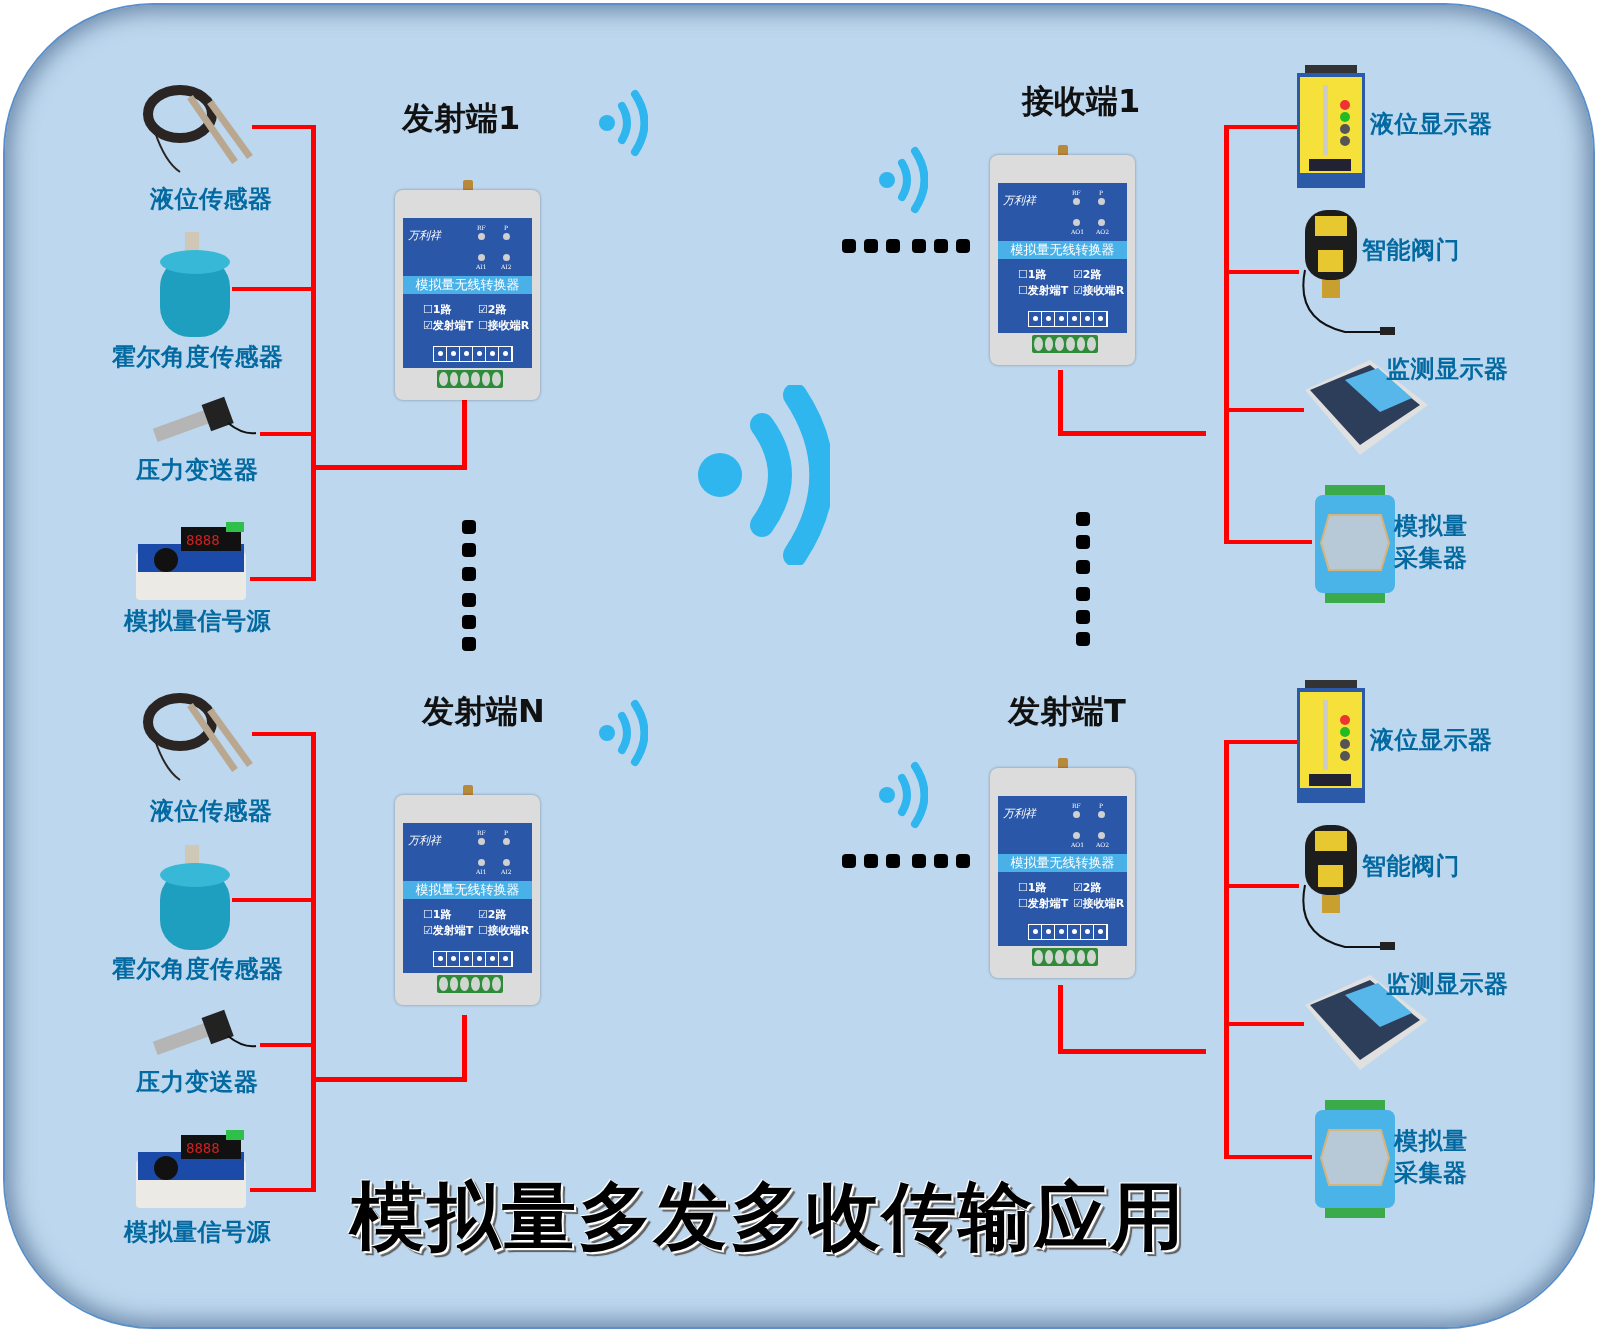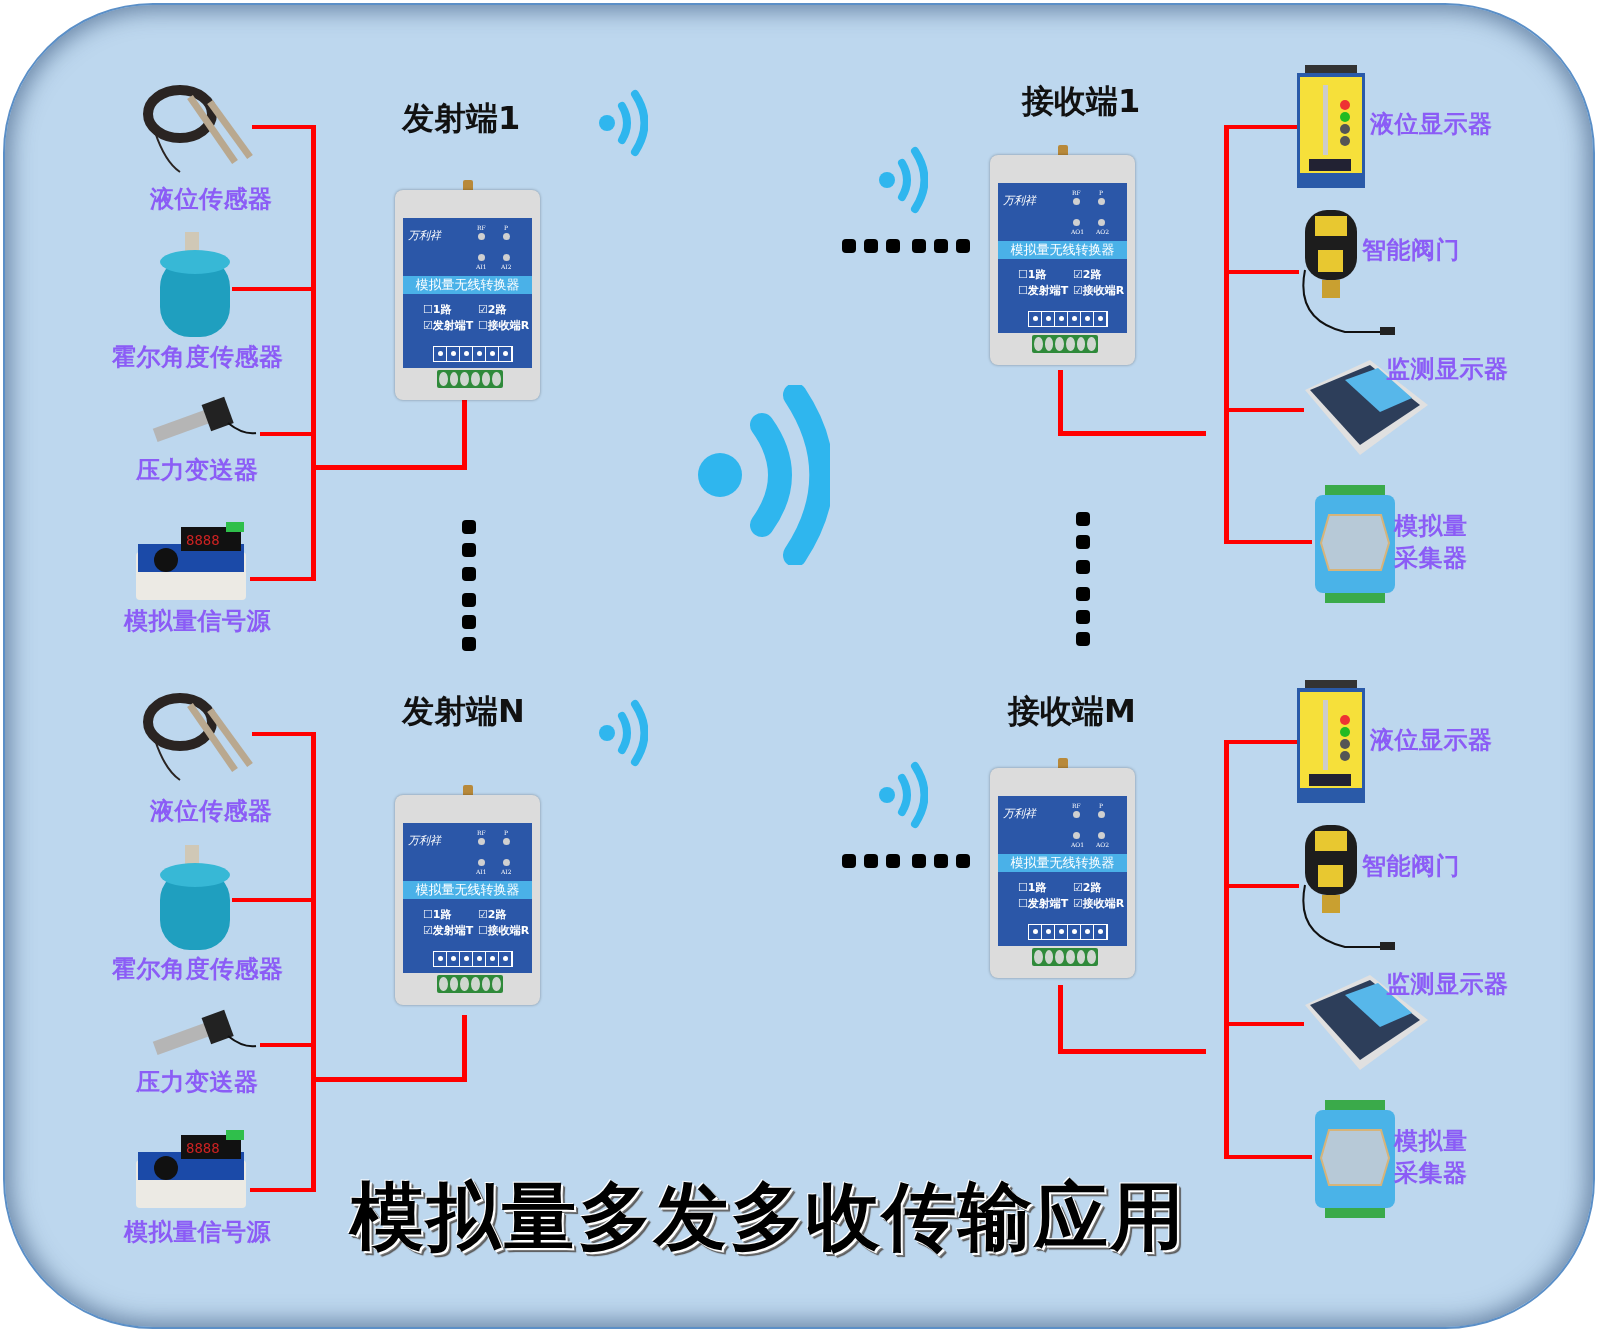--- a/index.html
+++ b/index.html
@@ -1,19 +1,19 @@
 <!DOCTYPE html>
 <html><head>
 <meta charset="utf-8">
 <style>
   html,body{margin:0;padding:0;background:#ffffff;}
   body{width:1601px;height:1335px;position:relative;overflow:hidden;font-family:"DejaVu Sans","Liberation Sans",sans-serif;}
   .panel{position:absolute;left:3px;top:3px;width:1592px;height:1326px;border-radius:150px;background:#bdd7ee;
     box-shadow:inset 0 0 22px 6px rgba(40,70,110,0.55);border:2px solid #5b8fc7;box-sizing:border-box;}
-  .lbl{position:absolute;font-weight:bold;color:#8b5cf6;font-size:24px;white-space:nowrap;letter-spacing:0.5px;}
+  .lbl{position:absolute;font-weight:bold;color:#0369a1;font-size:24px;white-space:nowrap;letter-spacing:0.5px;}
   .hdr{position:absolute;font-weight:bold;color:#111;font-size:32px;white-space:nowrap;}
   .title{position:absolute;left:350px;top:1168px;font-size:74px;font-weight:bold;color:#000;letter-spacing:2px;white-space:nowrap;
     text-shadow:2px 2px 0 #fff,-1px -1px 0 #fff,3px 3px 0 #777,4px 4px 1px #555;}
   .wire{position:absolute;background:#ff0000;}
   .dot{position:absolute;width:14px;height:14px;background:#000;border-radius:4px;}
   
   .dev{position:absolute;width:145px;height:220px;}
   .dev .ant{position:absolute;left:68px;top:0;width:10px;height:14px;background:#b8893a;border-radius:2px;}
   .dev .body{position:absolute;left:0;top:10px;width:145px;height:210px;background:#dcdcdc;border-radius:8px;box-shadow:0 0 3px rgba(0,0,0,.35);}
   .dev .face{position:absolute;left:8px;top:38px;width:129px;height:150px;background:#2b57a8;}
@@ -127,21 +127,21 @@
 <div>
   <div class="dot" style="left:462px;top:520px"></div>
   <div class="dot" style="left:462px;top:543px"></div>
   <div class="dot" style="left:462px;top:567px"></div>
   <div class="dot" style="left:462px;top:593px"></div>
   <div class="dot" style="left:462px;top:615px"></div>
   <div class="dot" style="left:462px;top:637px"></div>
 </div>
 
 <div>
-  <div class="hdr" style="left:402px;top:690px;">发射端N</div>
+  <div class="hdr" style="left:422px;top:690px;">发射端N</div>
 
   <svg class="img" style="left:135px;top:690px" width="120" height="95">
     <ellipse cx="45" cy="32" rx="32" ry="24" fill="none" stroke="#2a2422" stroke-width="10"></ellipse>
     <line x1="55" y1="15" x2="100" y2="80" stroke="#b9a88f" stroke-width="7"></line>
     <line x1="75" y1="20" x2="115" y2="75" stroke="#b9a88f" stroke-width="7"></line>
     <path d="M20 50 Q30 80 45 90" stroke="#2a2422" stroke-width="2" fill="none"></path>
   </svg>
   <div class="lbl" style="left:150px;top:795px">液位传感器</div>
 
   <svg class="img" style="left:155px;top:845px" width="80" height="110">
@@ -332,21 +332,21 @@
 <div>
   <div class="dot" style="left:1076px;top:512px"></div>
   <div class="dot" style="left:1076px;top:535px"></div>
   <div class="dot" style="left:1076px;top:560px"></div>
   <div class="dot" style="left:1076px;top:587px"></div>
   <div class="dot" style="left:1076px;top:610px"></div>
   <div class="dot" style="left:1076px;top:632px"></div>
 </div>
 
 <div>
-  <div class="hdr" style="left:1008px;top:690px;">接收端M</div>
+  <div class="hdr" style="left:1008px;top:690px;">发射端T</div>
 
   <svg class="sig" style="left:878px;top:760px" width="50" height="70" viewBox="0 0 50 70">
     <circle cx="9" cy="35" r="8" fill="#2fb6ee"></circle>
     <path d="M24 18 Q34 35 24 52" stroke="#2fb6ee" stroke-width="8" stroke-linecap="round" fill="none"></path>
     <path d="M37 6 Q56 35 37 64" stroke="#2fb6ee" stroke-width="8" stroke-linecap="round" fill="none"></path>
   </svg>
   <div>
     <div class="dot" style="left:842px;top:854px"></div>
     <div class="dot" style="left:864px;top:854px"></div>
     <div class="dot" style="left:886px;top:854px"></div>

